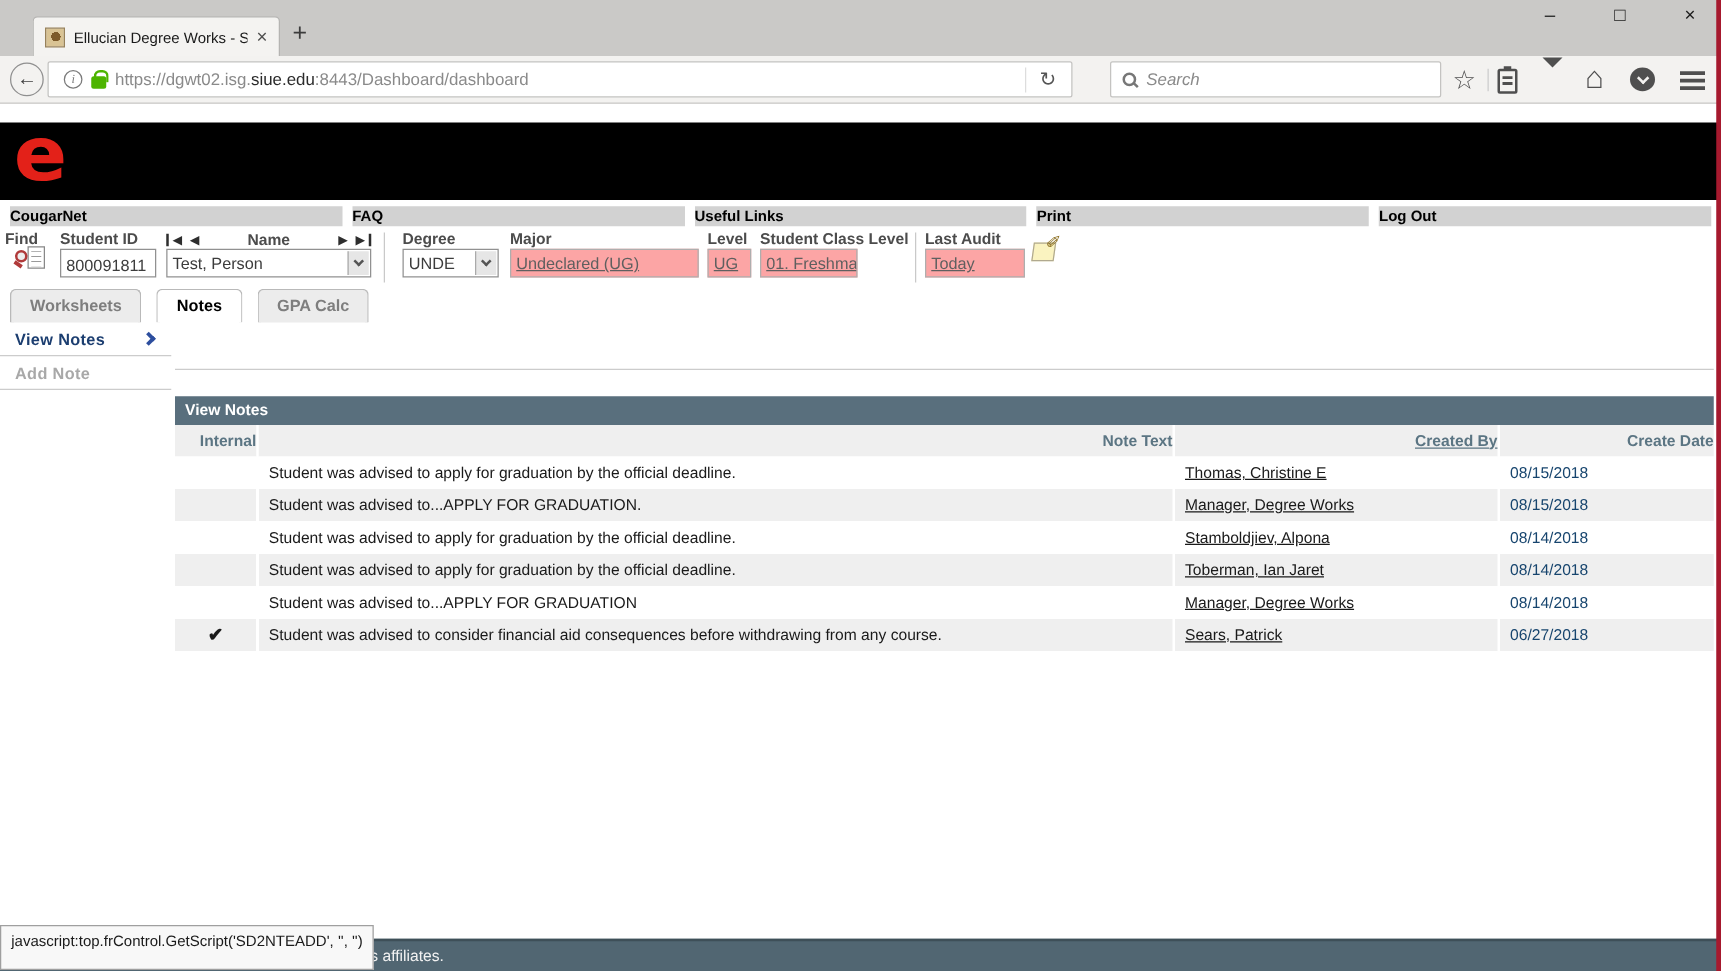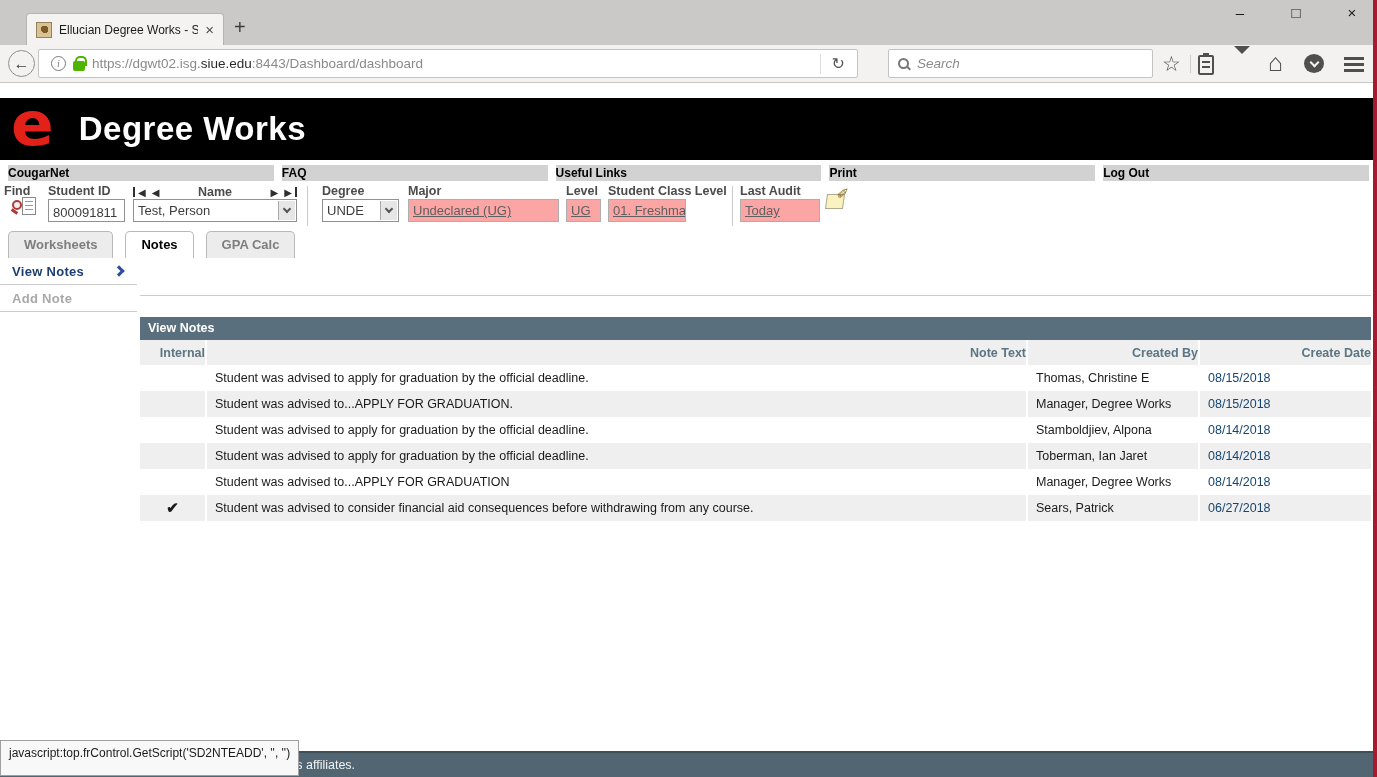--- a/index.html
+++ b/index.html
@@ -119,21 +119,21 @@
   .panel-header { position:absolute; left:140px; top:317px; width:1231px; height:23px; background:#596f7d;
     color:#fff; font-size:12.5px; font-weight:bold; line-height:23px; padding-left:8px; }
   .notes-table { position:absolute; left:140px; top:340px; width:1231px; border-collapse:collapse; table-layout:fixed; }
   .notes-table th { background:#efefef; color:#5b7583; text-align:right; font-size:12.5px; font-weight:bold;
     height:25px; padding:0 0 0 8px; border-right:2px solid #fff; }
   .notes-table th:last-child, .notes-table td:last-child { border-right:none; }
   .notes-table td { height:26px; padding:0 0 0 8px; border-right:2px solid #fff; color:#1a1a1a; font-size:12.5px; white-space:nowrap; overflow:hidden; }
   .notes-table tbody tr:nth-child(even) td { background:#efefef; }
   .c-int { width:66px; }
   td.c-int { text-align:center; padding:0; font-size:15px; font-weight:bold; }
-  .c-by { width:172px; }
+  .c-by { width:260px;text-decoration:underline; }
   .c-date { width:172px; }
   td.c-date { color:#17456e; }
 
   
   .footer { position:absolute; left:0; bottom:0; width:100%; height:26px; background:#516672; border-top:2px solid #3e4f58; }
   .footer-text { position:absolute; left:290px; top:5px; color:#f2f2f2; font-size:12.5px; }
   .status-tip { position:absolute; left:0; bottom:1px; height:36px; background:#f8f8f8; border:1px solid #9f9f9f;
     padding:5px 8px 0; font-size:12px; color:#1a1a1a; z-index:10; white-space:nowrap; }
 
   .red-edge { position:absolute; right:0; top:0; width:4px; height:100%; background:#a6192e; z-index:20; }
@@ -175,21 +175,20 @@
   <span class="dl-icon"><span class="dl-stem"></span><span class="dl-head"></span></span>
   <span class="home-icon">⌂</span>
   <span class="pocket-icon">
       <span class="pocket-chev"></span>
     </span>
   <span class="menu-icon"></span>
 </div>
 
 <div class="black-header">
   <span class="logo-e">e</span>
-  <span class="brand">Degree Works</span>
 </div>
 
 <div class="navbar">
 
 <div class="nav-btn"><span>CougarNet</span></div>
     <div class="nav-btn"><span>FAQ</span></div>
     <div class="nav-btn"><span>Useful Links</span></div>
     <div class="nav-btn"><span>Print</span></div>
     <div class="nav-btn"><span>Log Out</span></div>
   </div>

